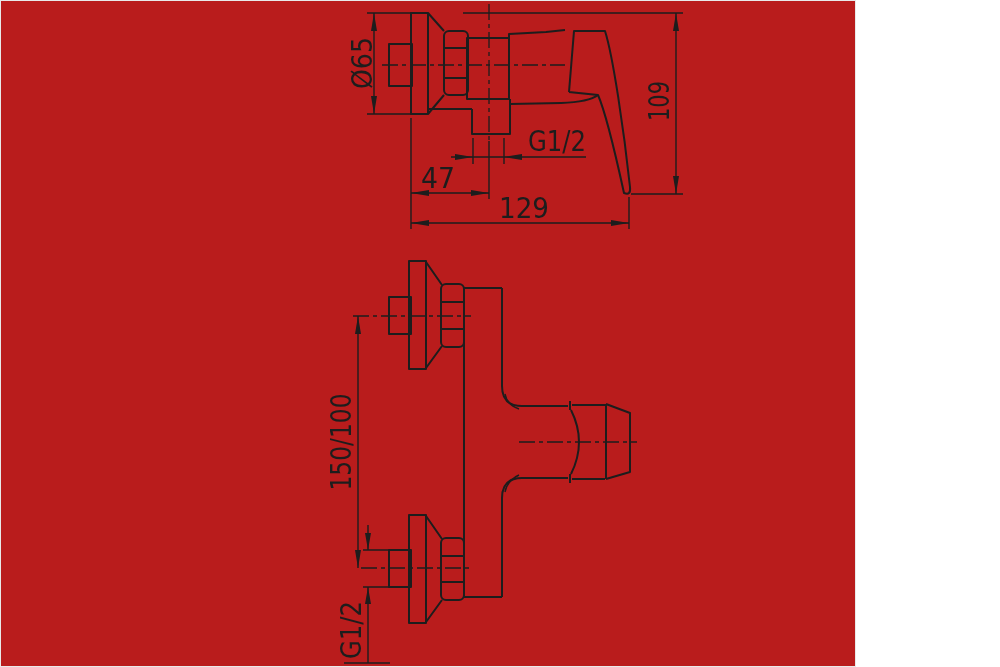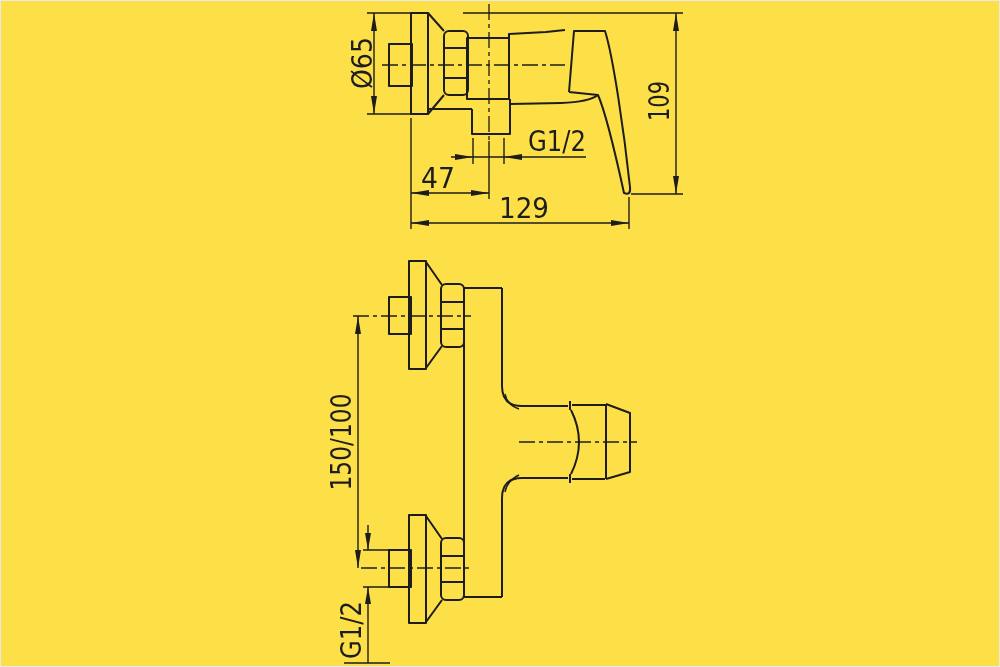--- a/index.html
+++ b/index.html
@@ -3,23 +3,23 @@
 <meta charset="utf-8">
 <style>
   html, body {
     margin: 0;
     padding: 0;
     background: #ffffff;
     font-family: "DejaVu Sans", sans-serif;
   }
   .canvas {
     position: relative;
-    width: 1000px;
+    width: 856px;
     height: 667px;
-    background: #fde047;
+    background: #b91c1c;
     border: 1px solid #e9e9e9;
     box-sizing: border-box;
     overflow: hidden;
   }
   svg { display: block; }
   .outline {
     fill: none;
     stroke: #1d1d1d;
     stroke-width: 2;
     stroke-linejoin: round;

